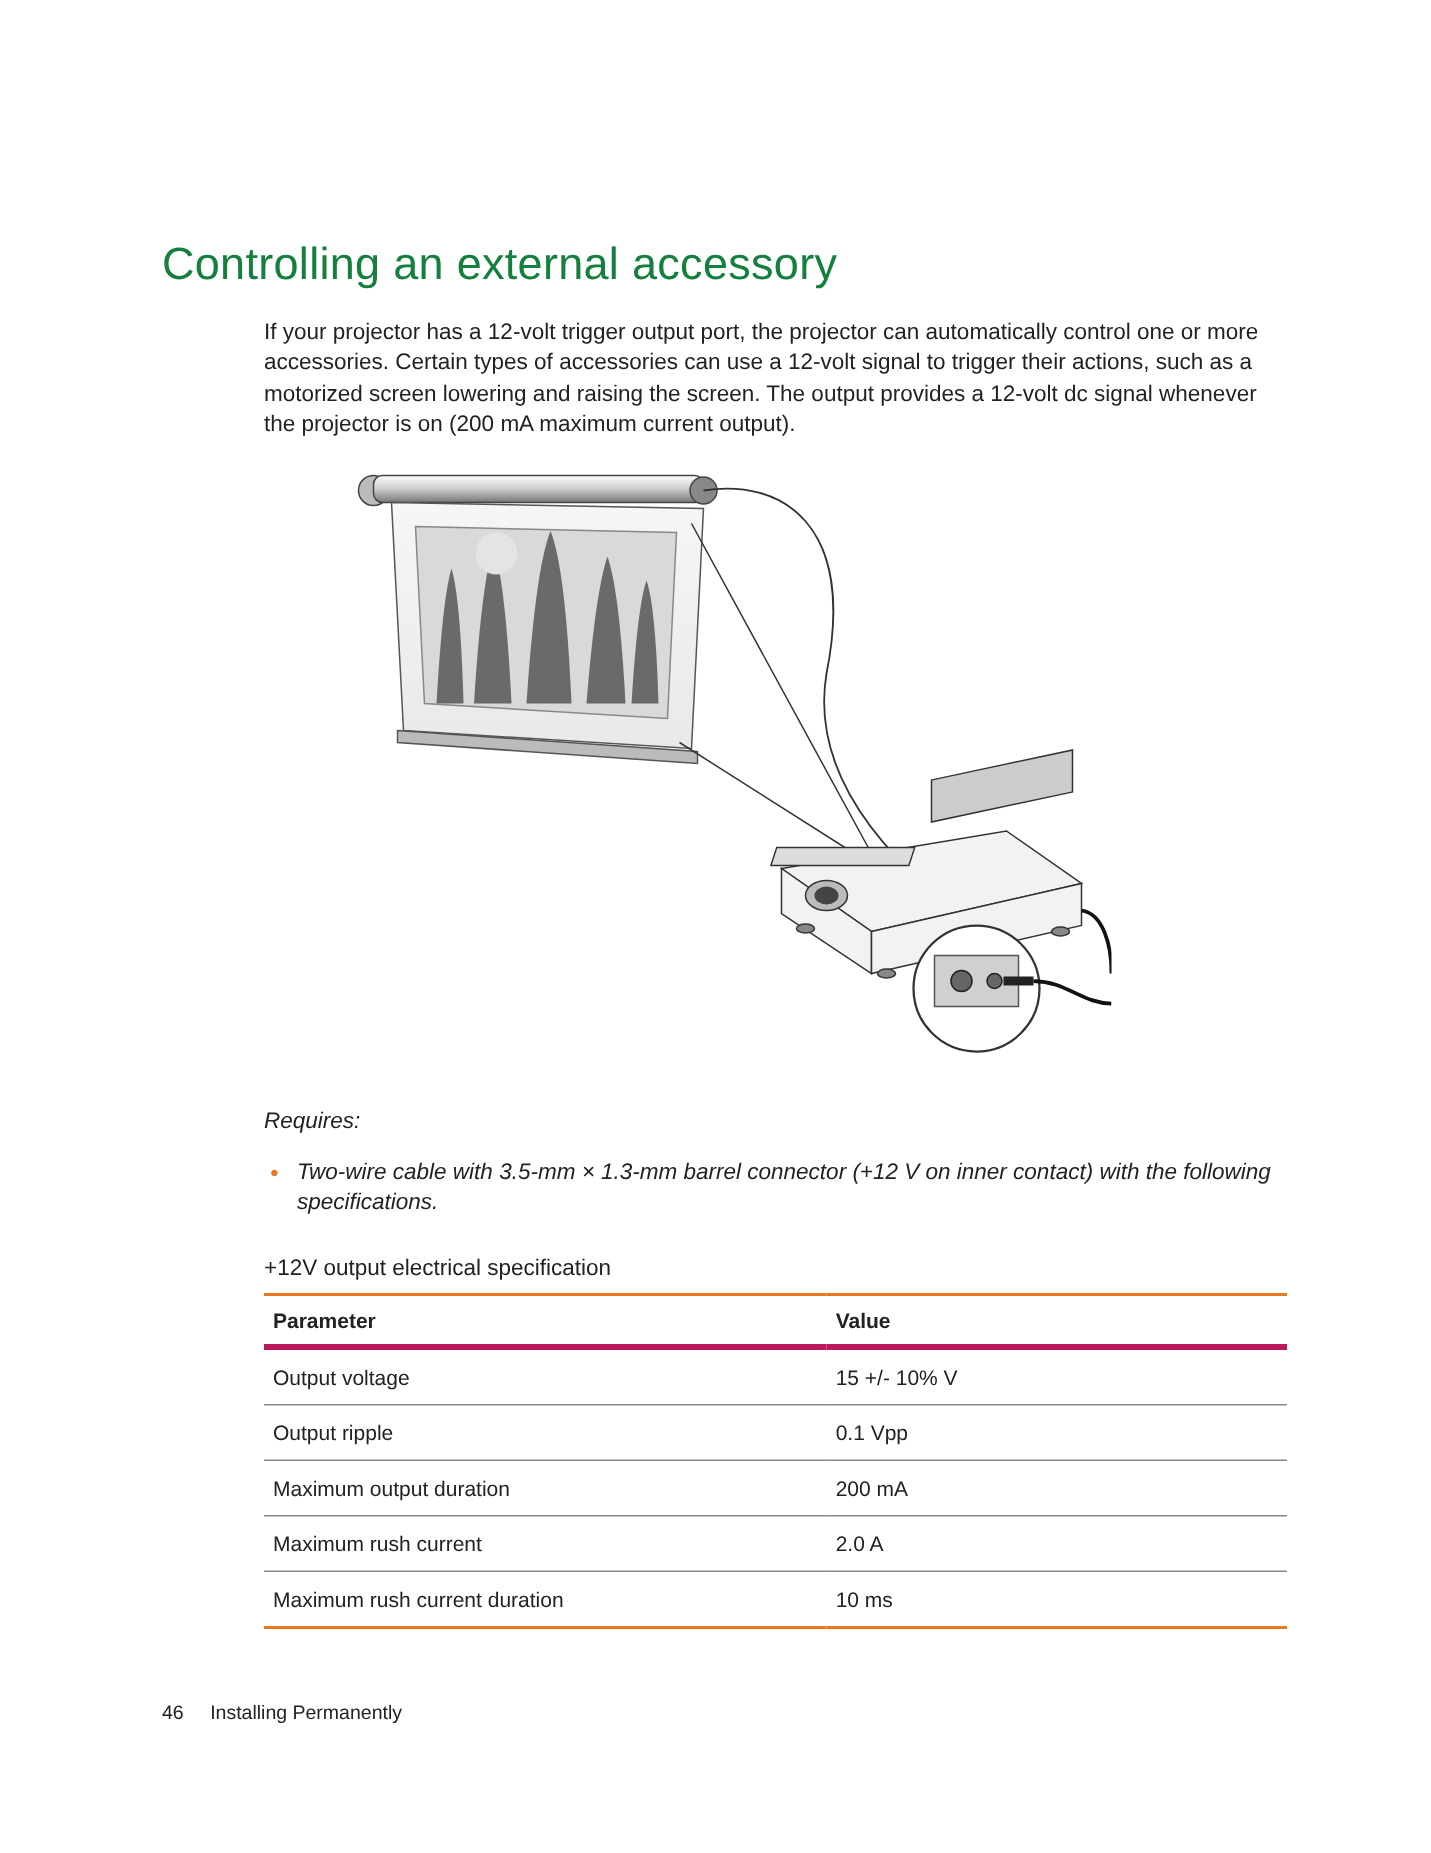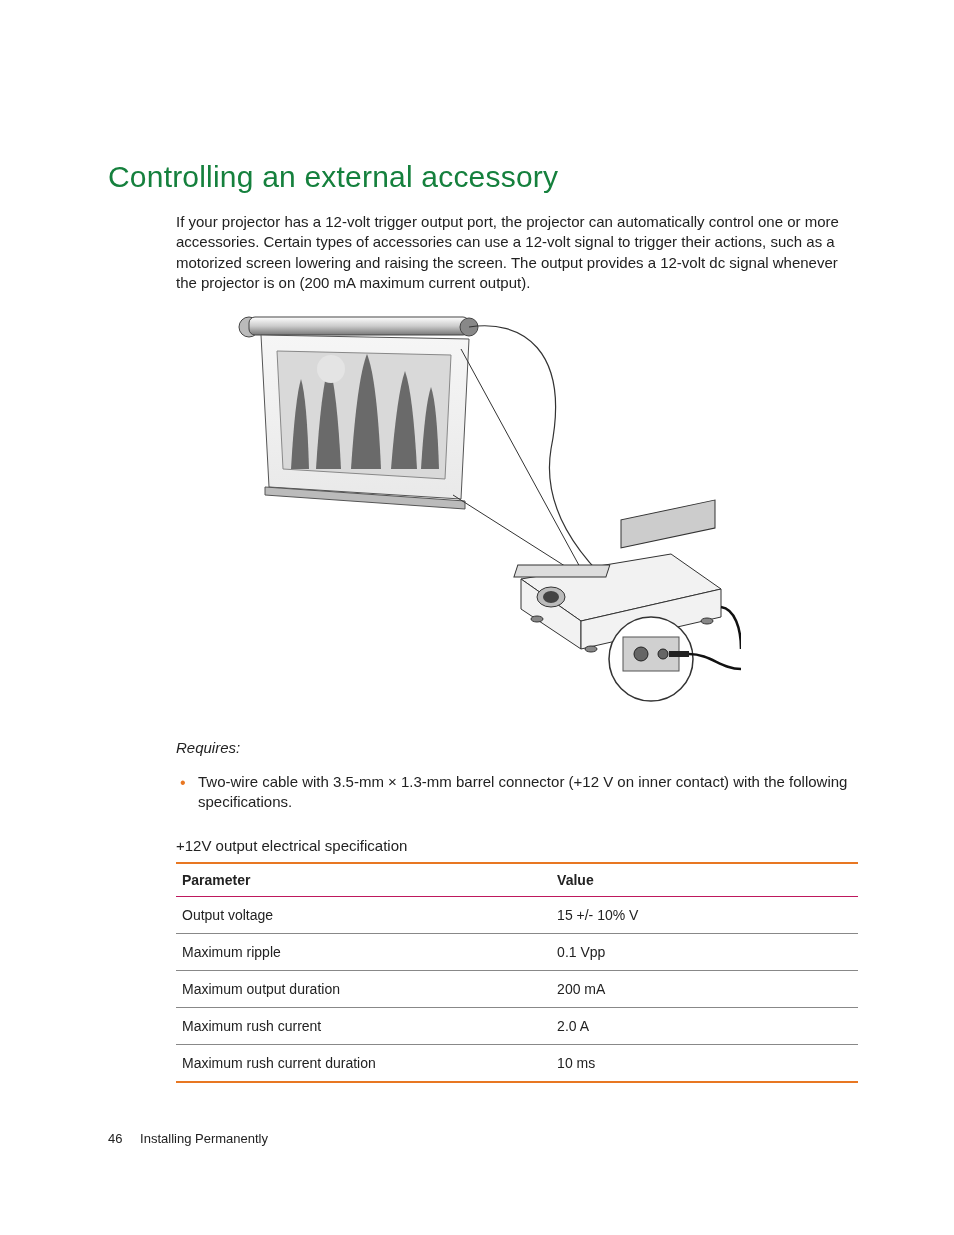--- a/index.html
+++ b/index.html
@@ -36,20 +36,21 @@
   .requires {
     font-size: 15px;
     margin: 8px 0 16px 0;
     padding-left: 68px;
     font-style: italic;
   }
   ul.bullets {
     list-style: none;
     margin: 0 0 16px 0;
     padding: 0 0 0 68px;
+    font-style: italic;
   }
   ul.bullets li {
     position: relative;
     padding-left: 22px;
     font-size: 15px;
     line-height: 1.35;
     margin-bottom: 8px;
   }
   ul.bullets li::before {
     content: "•";
@@ -65,21 +66,21 @@
     margin: 24px 0 8px 0;
   }
   table.spec {
     margin-left: 68px;
     border-collapse: collapse;
     width: 682px;
     font-size: 14px;
   }
   table.spec thead tr {
     border-top: 2px solid #e87722;
-    border-bottom: 1px solid #be185d;
+    border-bottom: 4px solid #be185d;
   }
   table.spec th {
     text-align: left;
     font-weight: bold;
     padding: 8px 6px;
   }
   table.spec td {
     padding: 10px 6px;
     margin-left: 48px;
   }
@@ -192,21 +193,21 @@
         <th class="col-param">Parameter</th>
         <th class="col-value">Value</th>
       </tr>
     </thead>
     <tbody>
       <tr>
         <td class="col-param">Output voltage</td>
         <td class="col-value">15 +/- 10% V</td>
       </tr>
       <tr>
-        <td class="col-param">Maximum ripple</td>
+        <td class="col-param">Output ripple</td>
         <td class="col-value">0.1 Vpp</td>
       </tr>
       <tr>
         <td class="col-param">Maximum output duration</td>
         <td class="col-value">200 mA</td>
       </tr>
       <tr>
         <td class="col-param">Maximum rush current</td>
         <td class="col-value">2.0 A</td>
       </tr>

